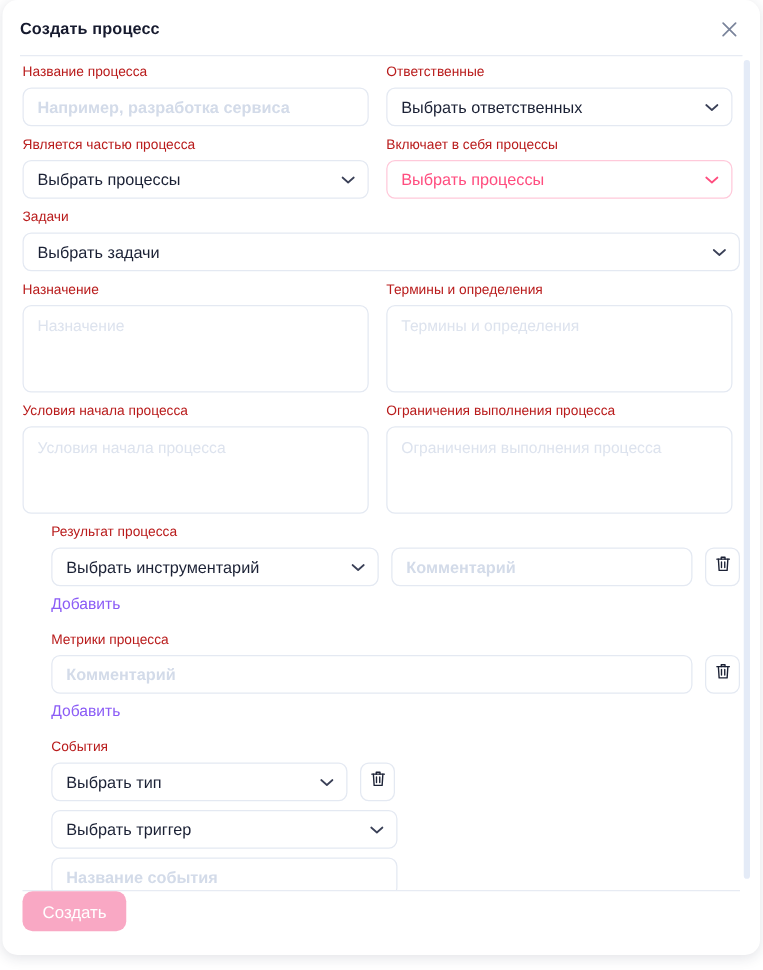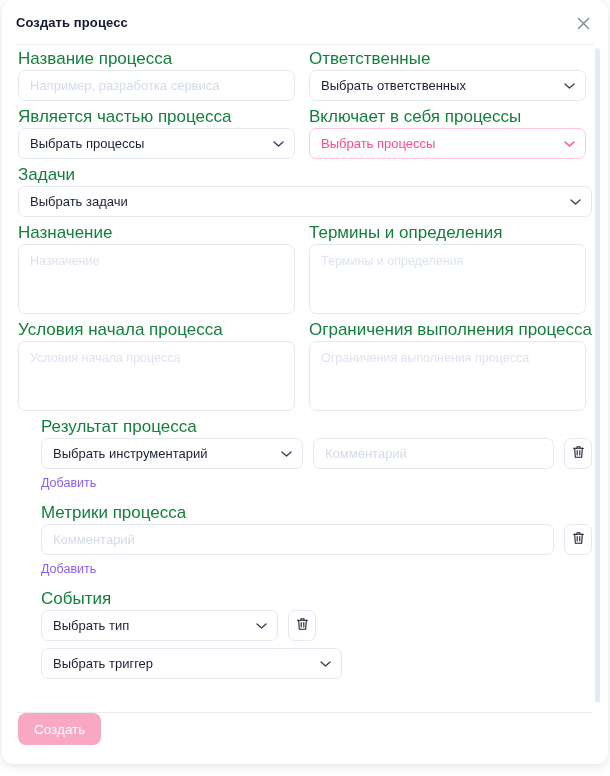--- a/index.html
+++ b/index.html
@@ -65,22 +65,22 @@
     position: absolute;
     left: 0;
     top: 45px;
     right: 0;
     height: 667px;
     padding: 6px 16px 0 16px;
     overflow: hidden;
   }
 
   .field-label {
-    font-size: 17px;
-    color: #15803d;
+    font-size: 11px;
+    color: #b91c1c;
     margin-bottom: 4px;
     line-height: 15px;
     white-space: nowrap;
   }
 
   .row {
     display: flex;
     gap: 14px;
     margin-bottom: 8px;
   }
@@ -97,21 +97,21 @@
     align-items: center;
     padding: 0 11px;
     font-size: 13px;
     color: #1b2135;
     position: relative;
     cursor: pointer;
     white-space: nowrap;
     overflow: hidden;
   }
   .control.placeholder-text { color: #d3dbe9; }
-  .control.input-box { cursor: text; }
+  .control.input-box { cursor: text; font-weight: bold; }
 
   .control.error {
     border-color: #ffc9da;
     color: #ff4d7f;
   }
   .control.error .chev { color: #ff4d7f; }
 
   .chev {
     position: absolute;
     right: 10px;
@@ -382,30 +382,33 @@
               <path d="M1.5 3.3 H11.5"></path>
               <path d="M5 3.3 V1.8 H8 V3.3"></path>
               <path d="M2.7 3.3 L3.3 12.3 H9.7 L10.3 3.3"></path>
               <path d="M5.2 5.6 V10 M7.8 5.6 V10"></path>
             </svg>
           </span>
         </div>
       </div>
 
       <div class="stack-gap">
-        <div class="control" style="width:301px;">
+        <div class="control" style="width:277px;">
           <span>Выбрать триггер</span>
           <span class="chev">
             <svg width="11" height="7" viewBox="0 0 11 7" fill="none" stroke="#3a4057" stroke-width="1.4" stroke-linecap="round" stroke-linejoin="round">
                 <path d="M1 1.5 L5.5 5.5 L10 1.5"></path>
               </svg>
           </span>
         </div>
       </div>
 
+      <div class="stack-gap">
+        <div class="control input-box placeholder-text" style="width:277px;">Название события</div>
+      </div>
 
     </div>
 
   </div>
 
   <div class="scrollbar-track">
     <div class="scrollbar-thumb"></div>
   </div>
 
   <div class="footer-rule"></div>

